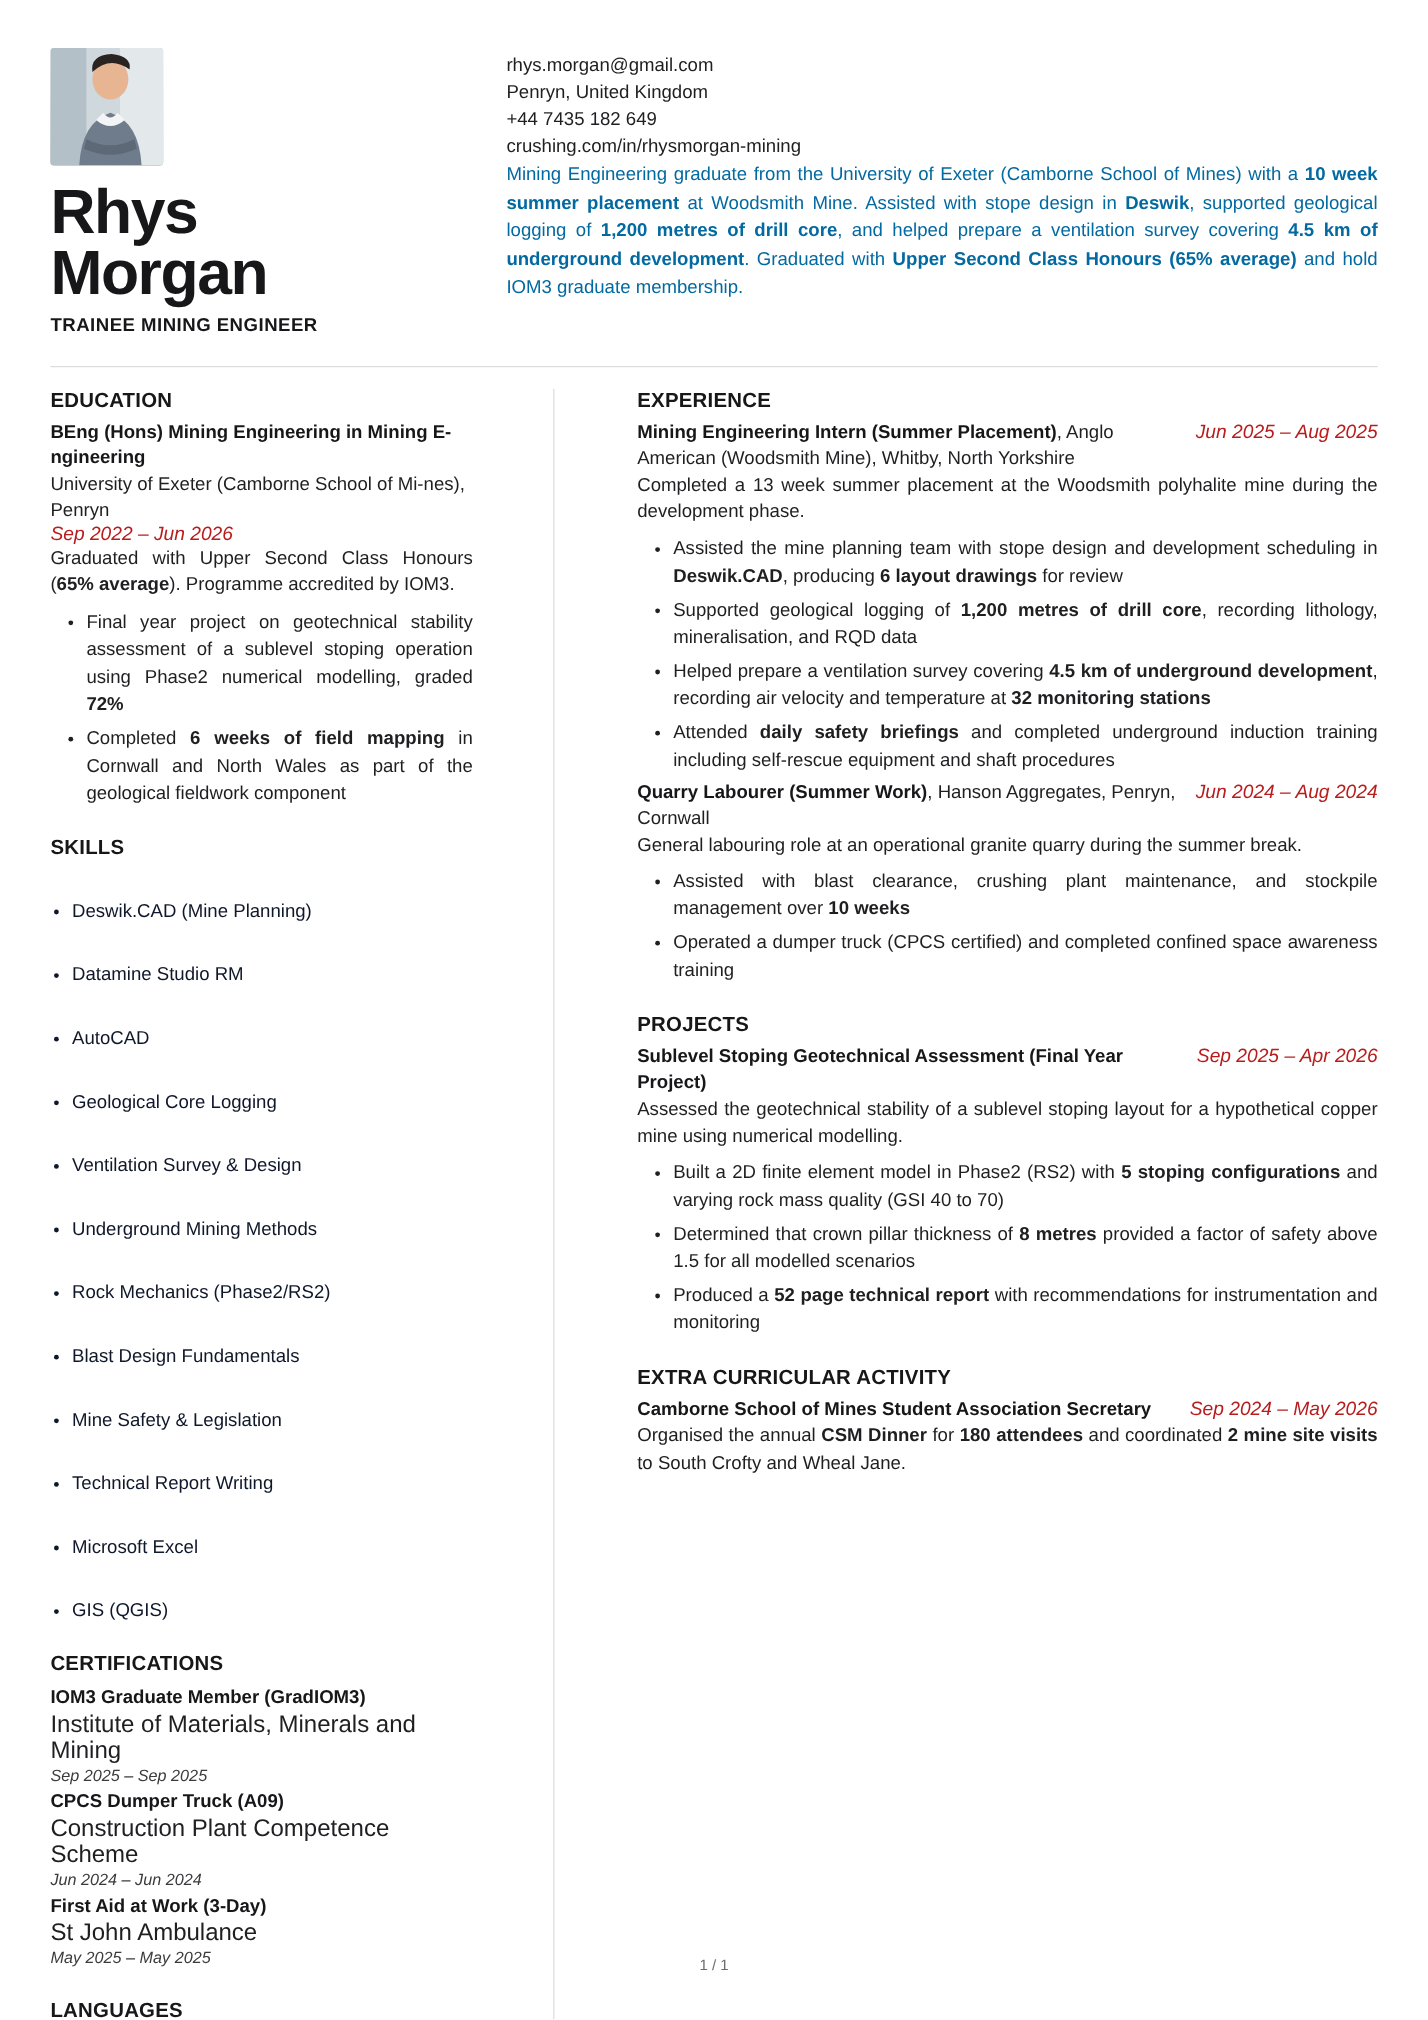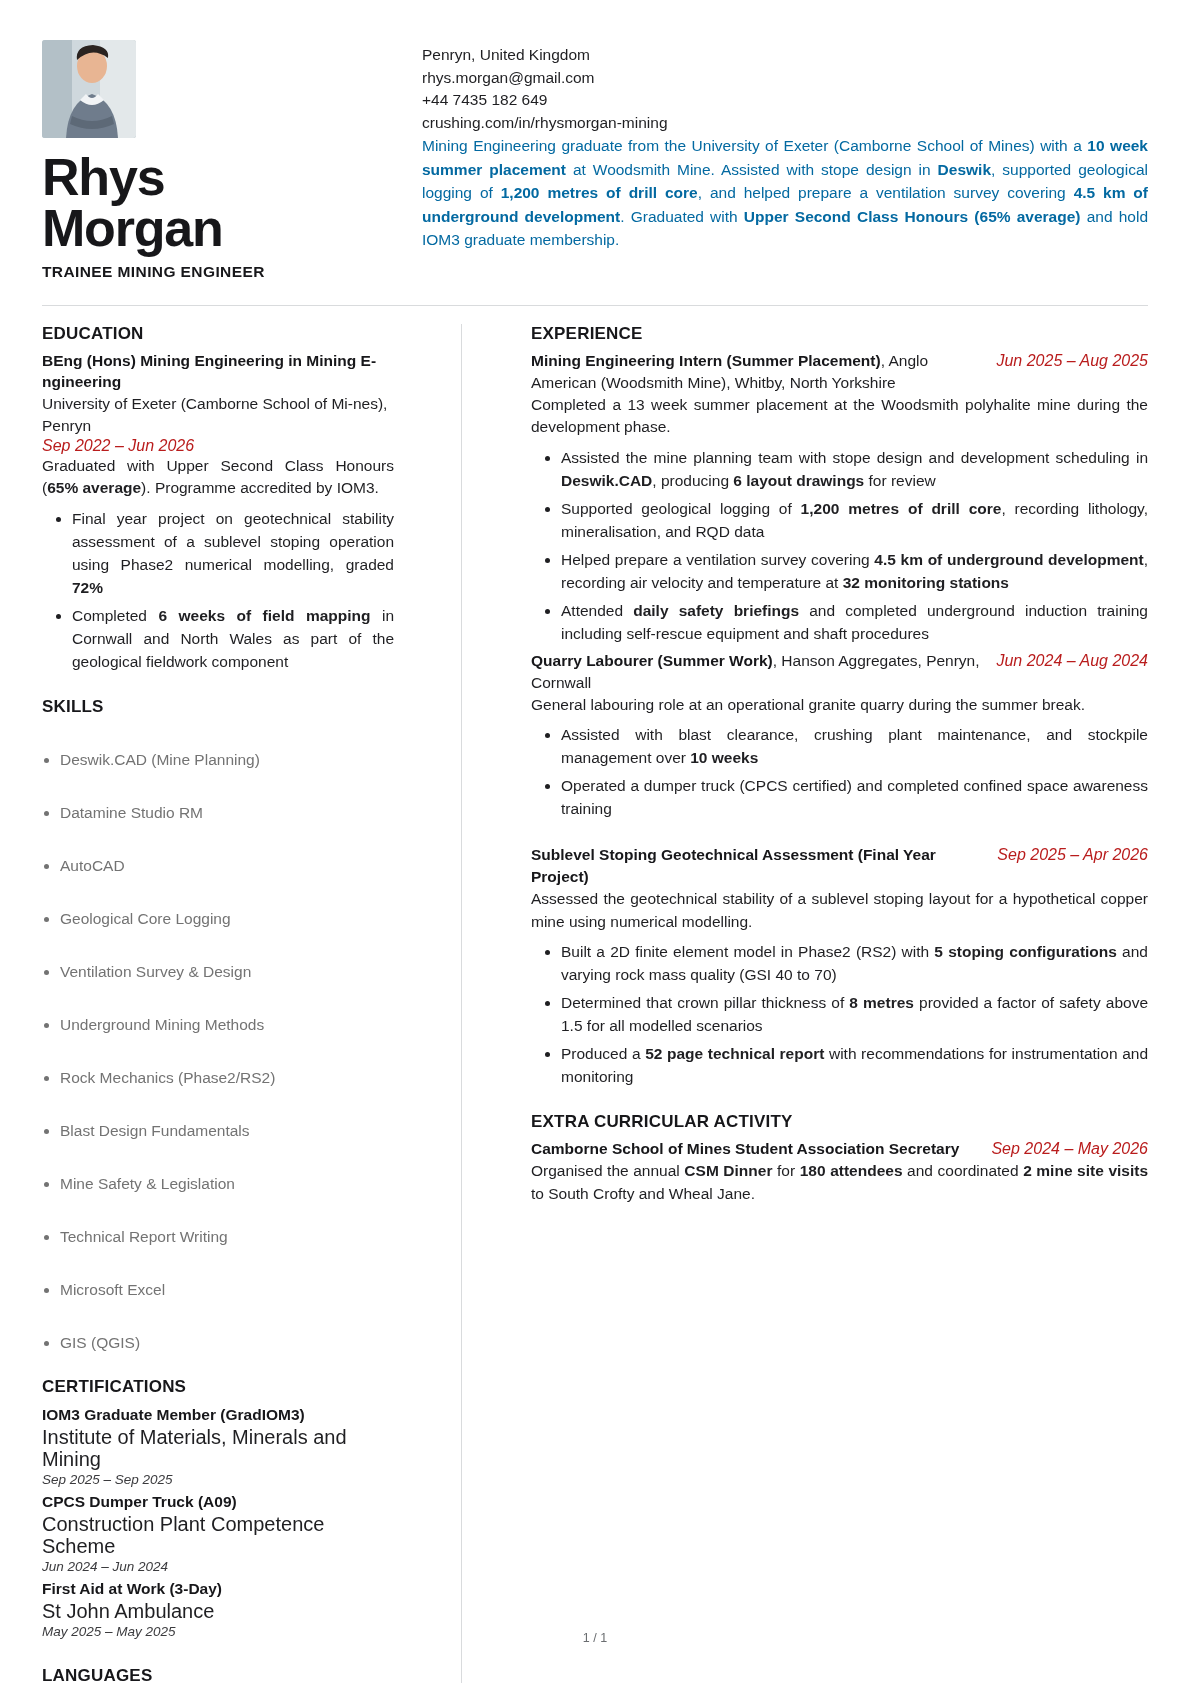--- a/index.html
+++ b/index.html
@@ -165,21 +165,21 @@
   ul.bullets li b { font-weight: bold; }
 
   ul.tight {
     margin: 2px 0 0 0;
     padding-left: 18px;
     list-style: disc;
   }
   ul.tight li {
     font-size: 15.5px;
     line-height: 21px;
-    color: #737373;
+    color: #0f172a;
     margin-bottom: 0.5px;
     margin-top: 32px;
   }
 
   
   .entry-head {
     display: flex;
     align-items: flex-start;
     justify-content: space-between;
     gap: 14px;
@@ -248,22 +248,22 @@
         </div>
 
         <div class="name">
           <span class="ln">Rhys</span>
           <span class="ln">Morgan</span>
         </div>
         <div class="role">TRAINEE MINING ENGINEER</div>
       </div>
 
       <div class="header-right">
+        <div class="contact-line">rhys.morgan@gmail.com</div>
         <div class="contact-line">Penryn, United Kingdom</div>
-        <div class="contact-line">rhys.morgan@gmail.com</div>
         <div class="contact-line">+44 7435 182 649</div>
         <div class="contact-line">crushing.com/in/rhysmorgan-mining</div>
         <div class="summary">Mining Engineering graduate from the University of Exeter (Camborne School of Mines) with a <b>10 week summer placement</b> at Woodsmith Mine. Assisted with stope design in <b>Deswik</b>, supported geological logging of <b>1,200 metres of drill core</b>, and helped prepare a ventilation survey covering <b>4.5 km of underground development</b>. Graduated with <b>Upper Second Class Honours (65% average)</b> and hold IOM3 graduate membership.</div>
       </div>
 
     </div>
   </div>
 
   <div class="top-rule"></div>
 
@@ -369,20 +369,21 @@
                 <div class="entry-desc">General labouring role at an operational granite quarry during the summer break.</div>
                 <ul class="bullets">
                   <li>Assisted with blast clearance, crushing plant maintenance, and stockpile management over <b>10 weeks</b></li>
                   <li>Operated a dumper truck (CPCS certified) and completed confined space awareness training</li>
                 </ul>
               </div>
             </div>
         </div>
 
         <div class="sec-block">
+          <div class="sec-title">PROJECTS</div>
           <div>
               <div class="r-entry">
                 <div class="entry-head">
                   <div class="entry-head-main">
                     <div class="line"><b>Sublevel Stoping Geotechnical Assessment (Final Year Project)</b></div>
                   </div>
                   <div class="entry-date">Sep 2025 – Apr 2026</div>
                 </div>
                 <div class="entry-desc">Assessed the geotechnical stability of a sublevel stoping layout for a hypothetical copper mine using numerical modelling.</div>
                 <ul class="bullets">

